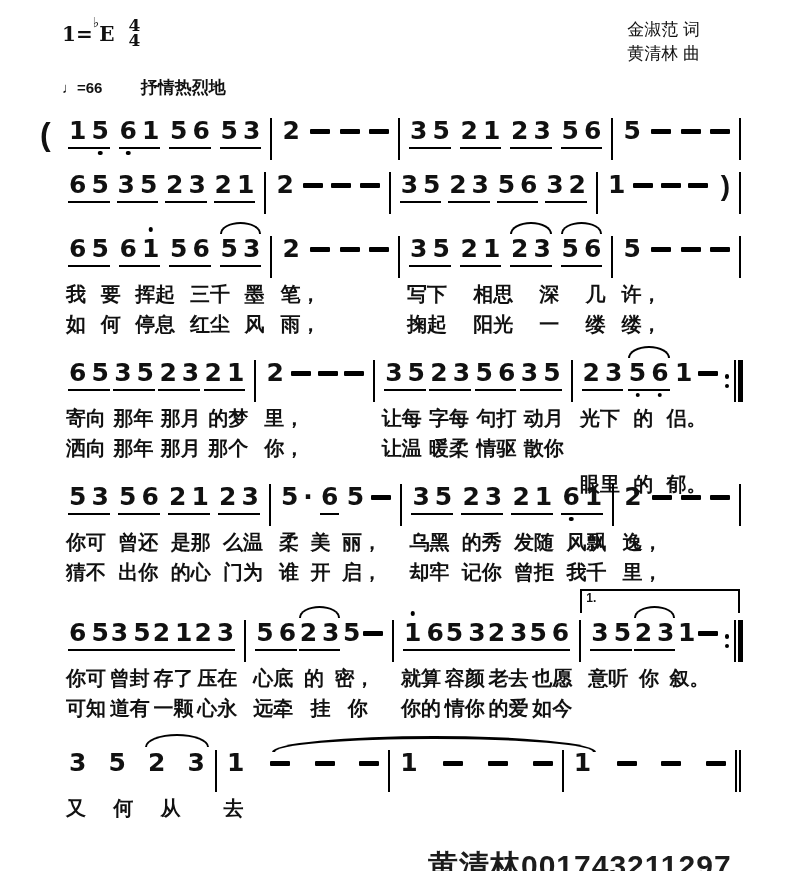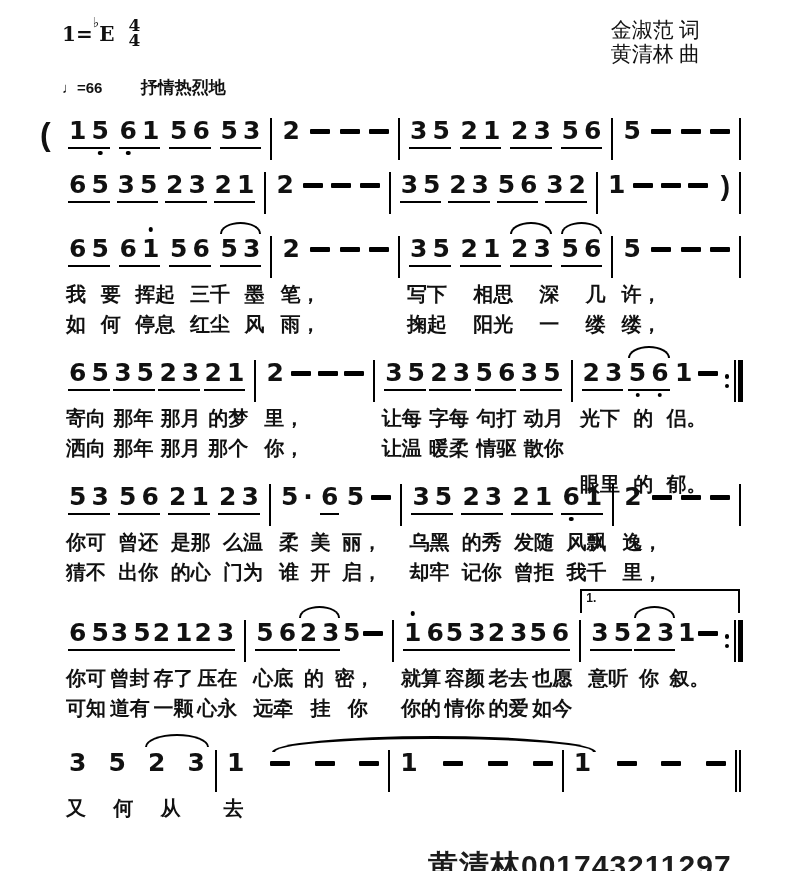--- a/index.html
+++ b/index.html
@@ -8,22 +8,22 @@
   
   .title{margin:0;padding-top:30px;text-align:center;font-size:30px;font-weight:bold;
          letter-spacing:3px;font-family:"Liberation Sans",sans-serif;}
   .meta-row{display:flex;justify-content:space-between;align-items:flex-start;
             margin:18px 100px 0 62px;}
   .keysig{display:flex;align-items:center;gap:10px;font-weight:bold;font-size:20px;
           font-family:"DejaVu Serif","Liberation Serif",serif;}
   .keysig .flat{font-size:14px;vertical-align:super;position:relative;top:-6px;}
   .timesig{display:inline-flex;flex-direction:column;align-items:center;line-height:15px;
            font-size:17px;font-weight:bold;margin-left:4px;}
-  .credits{text-align:center;font-size:21px;line-height:24px;
-           font-family:Liberation Serif, serif;}
+  .credits{text-align:center;font-size:17px;line-height:24px;
+           font-family:Liberation Sans, sans-serif;}
   .tempo-row{margin:10px 0 18px 62px;font-size:15px;font-weight:bold;}
   .tempo-row .expr{margin-left:34px;font-size:17px;}
   
   .score{margin:4px 56px 0 40px;}
   .system{margin-top:12px;}
   .system.lyr{margin-top:22px;}
   .system.volta-sys{margin-top:34px;}
   .system.tie-sys{margin-top:28px;}
   .notes-row{position:relative;display:flex;align-items:flex-start;height:42px;}
   .paren{width:22px;flex:0 0 22px;font-size:32px;font-weight:bold;line-height:34px;}

